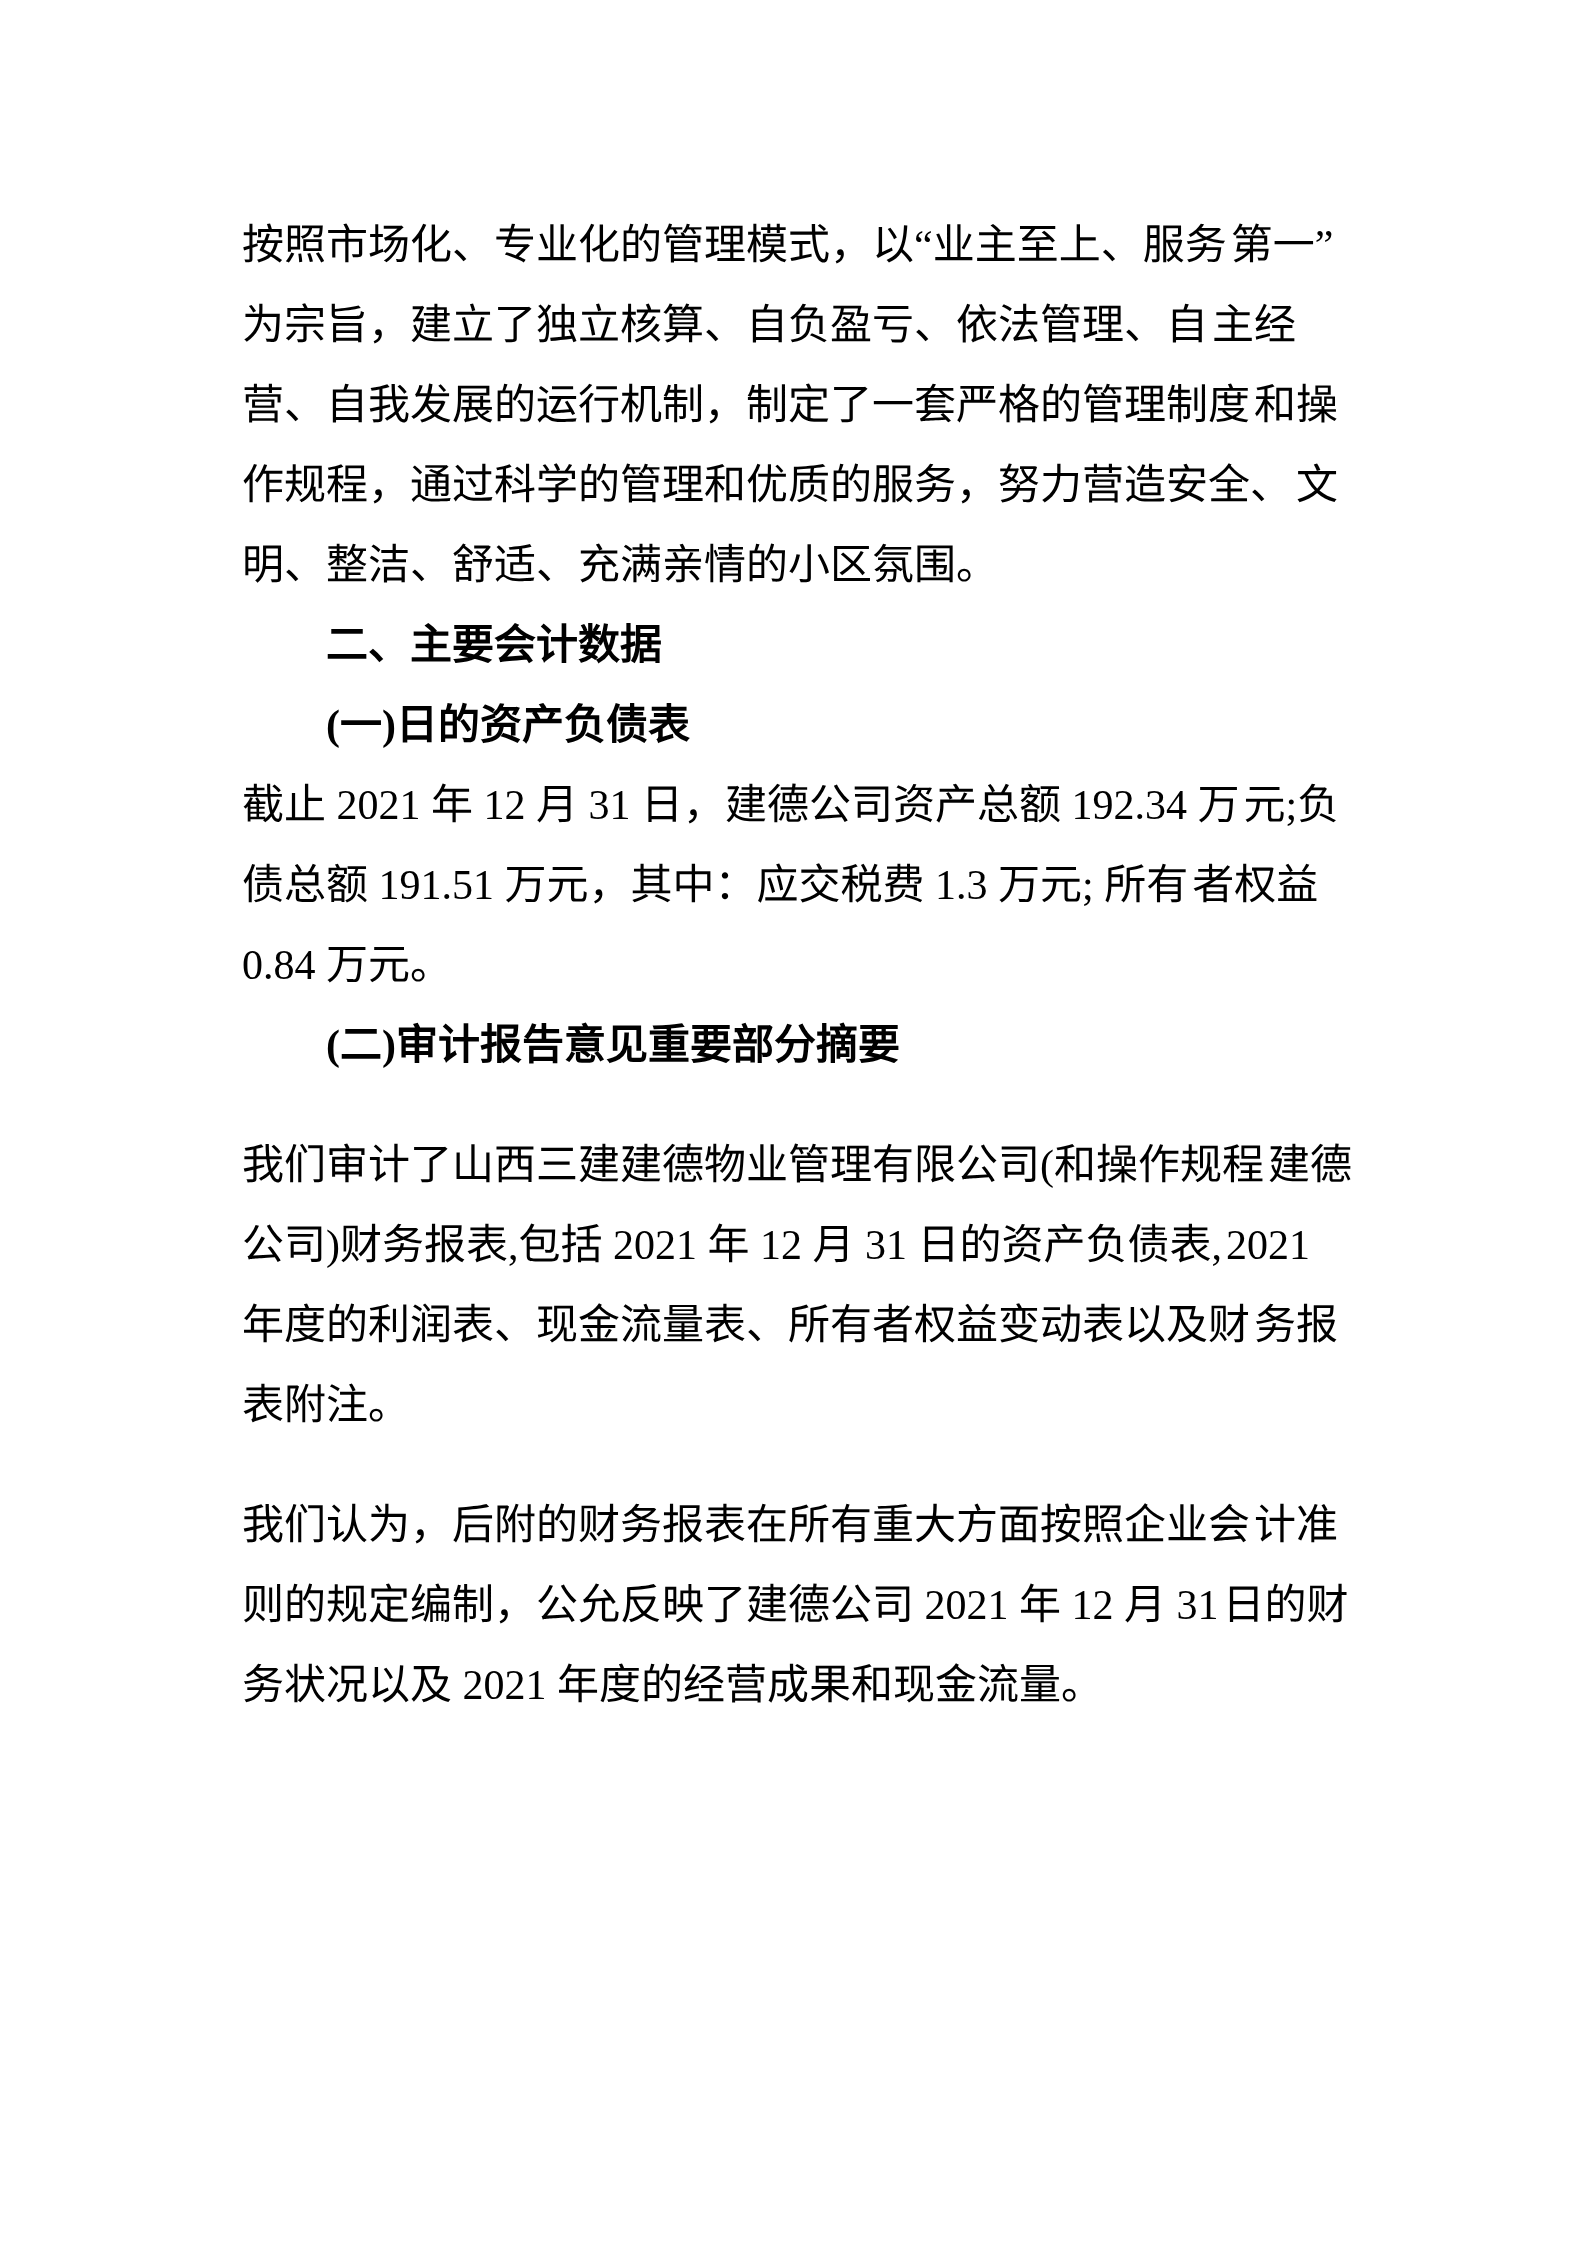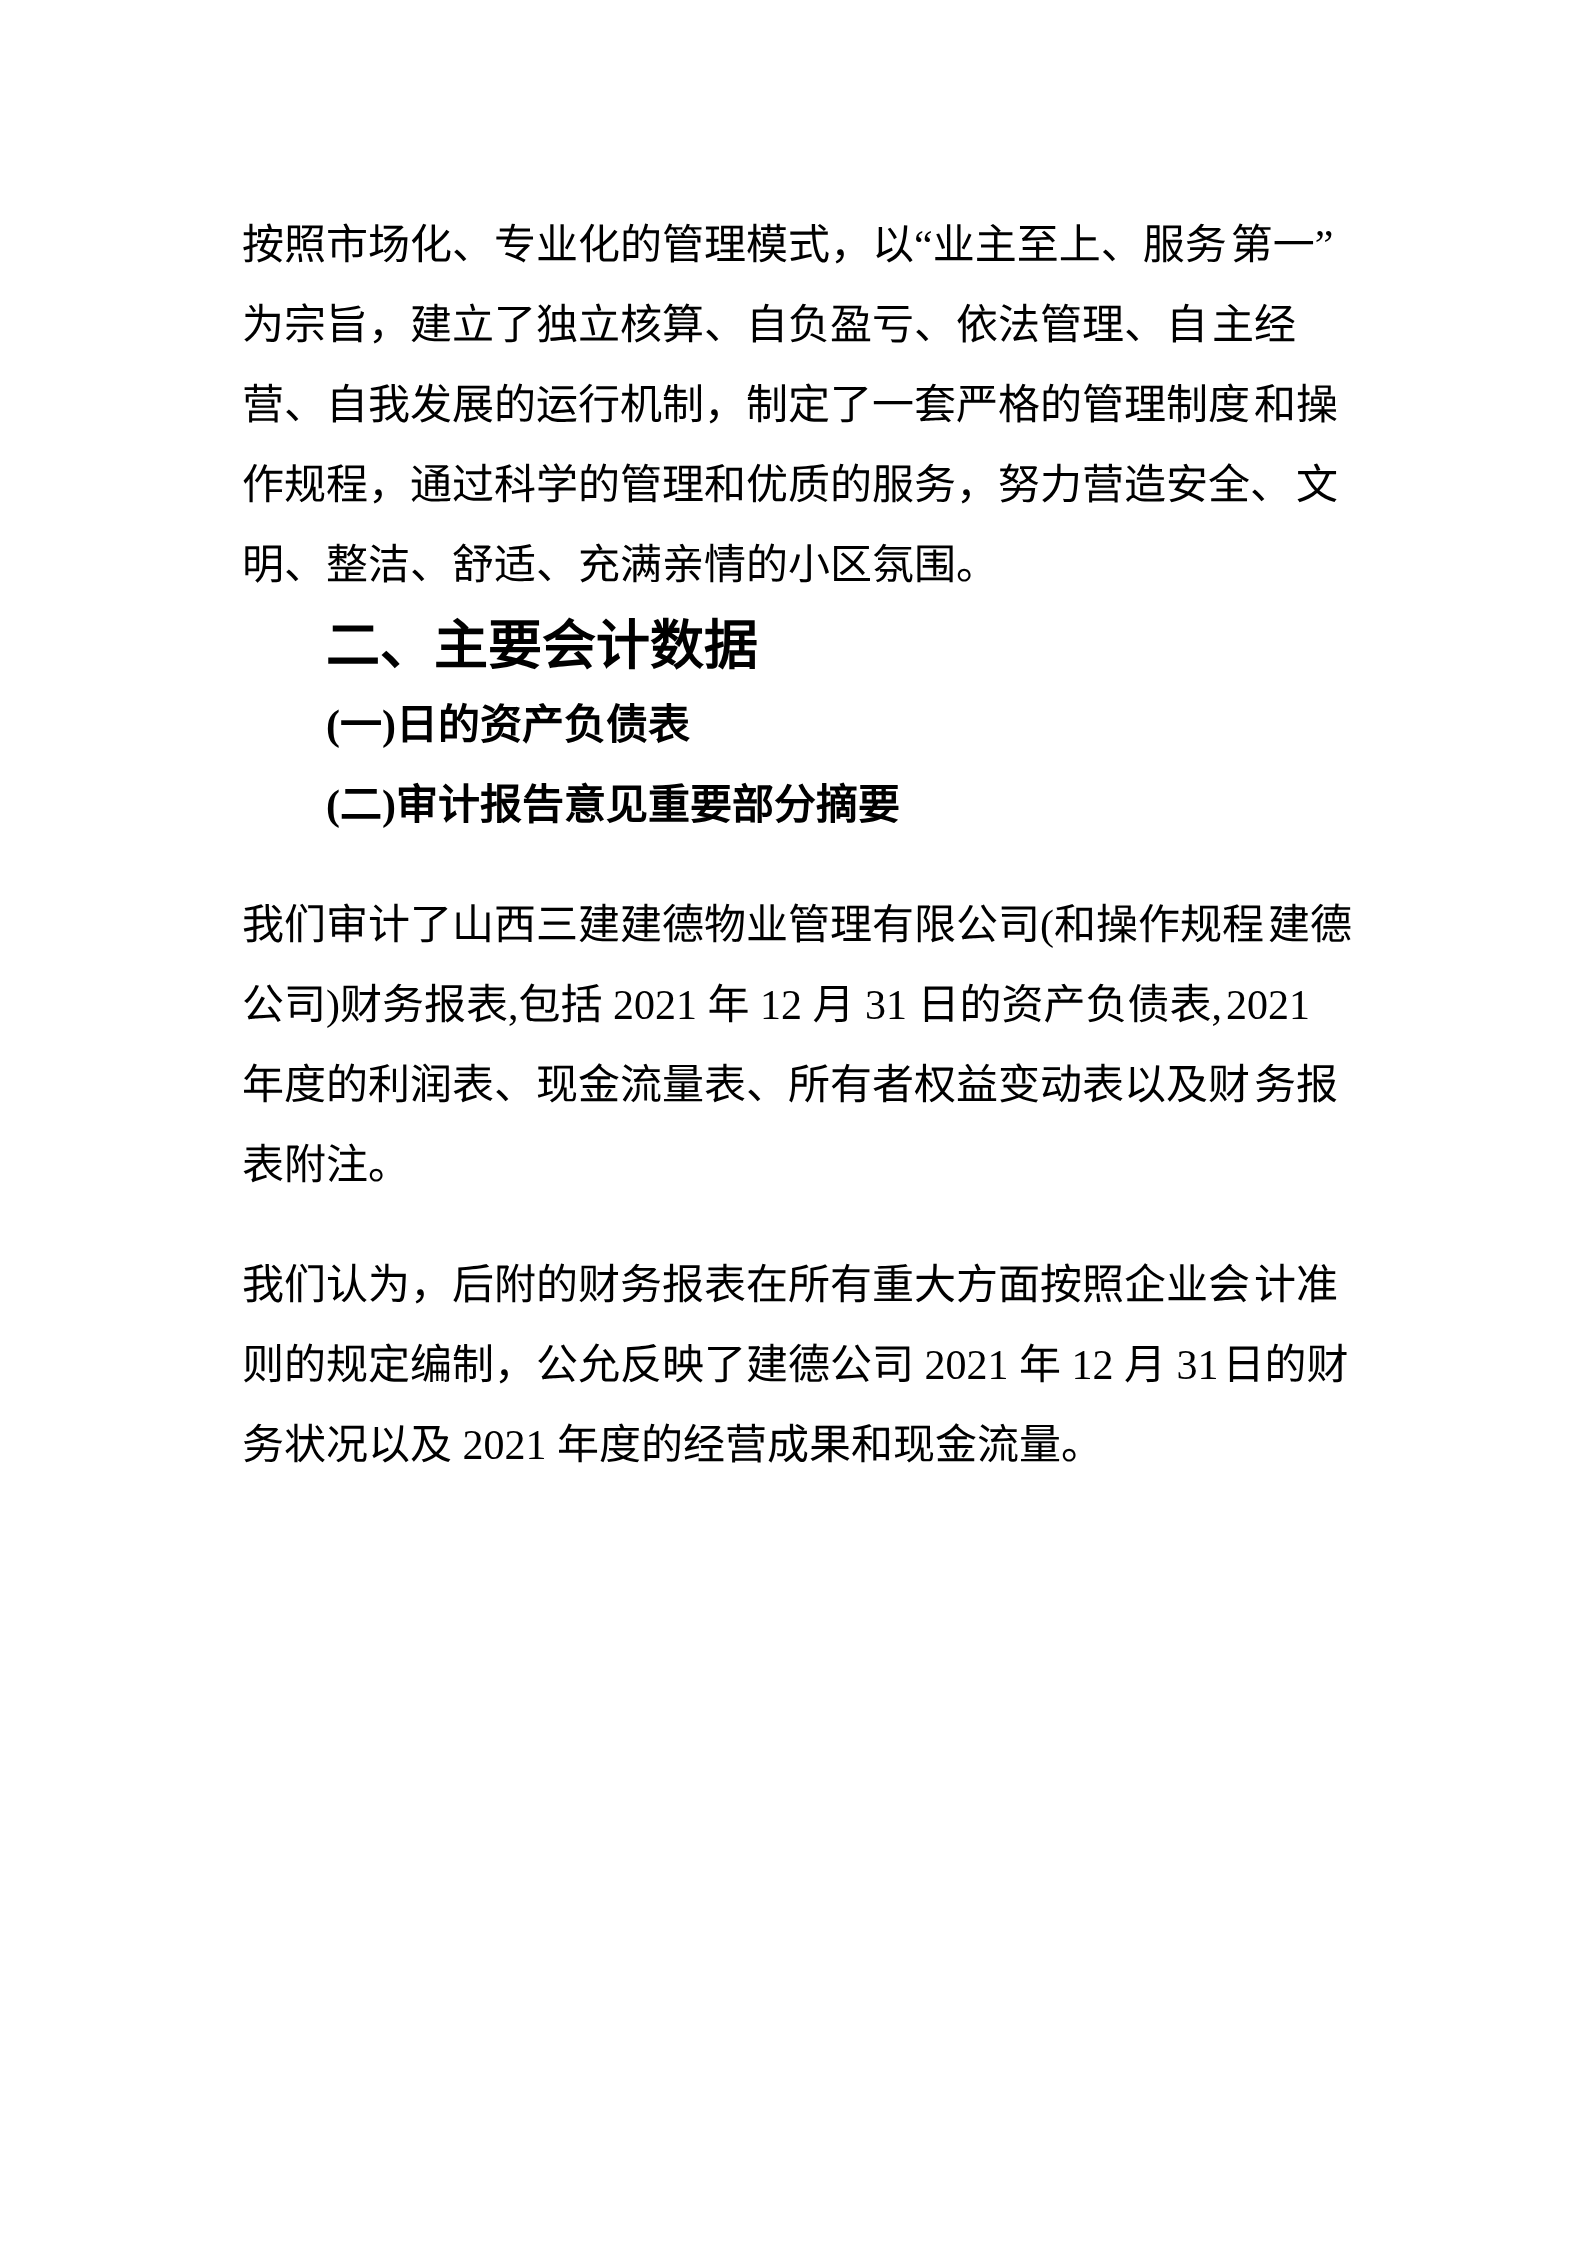--- a/index.html
+++ b/index.html
@@ -28,21 +28,21 @@
     text-align-last: justify;
   }
   .ln.end {
     text-align: left;
     text-align-last: left;
   }
   .ln.ind { text-indent: 84px; }
   .h-hei {
     font-family: "Liberation Sans", "DejaVu Sans", sans-serif;
     font-weight: 700;
-    font-size: 54px;
+    font-size: 42px;
     line-height: 80px;
     height: 80px;
     overflow: hidden;
     margin: 0;
     text-indent: 84px;
     text-align: left;
   }
   .h-hei.flush { text-indent: 0; }
   .h-kai {
     font-family: "Liberation Serif", "DejaVu Serif", serif;
@@ -67,20 +67,25 @@
     <span class="ln">第一”为宗旨，建立了独立核算、自负盈亏、依法管理、自</span>
     <span class="ln">主经营、自我发展的运行机制，制定了一套严格的管理制度</span>
     <span class="ln">和操作规程，通过科学的管理和优质的服务，努力营造安全、</span>
     <span class="ln end">文明、整洁、舒适、充满亲情的小区氛围。</span>
   </p>
 
   <h2 class="h-hei">二、主要会计数据</h2>
 
   <h3 class="h-kai">(一)日的资产负债表</h3>
 
+  <p>
+    <span class="ln ind">截止 2021 年 12 月 31 日，建德公司资产总额 192.34 万</span>
+    <span class="ln">元;负债总额 191.51 万元，其中：应交税费 1.3 万元; 所有</span>
+    <span class="ln end">者权益 0.84 万元。</span>
+  </p>
 
 
   <h3 class="h-kai">(二)审计报告意见重要部分摘要</h3>
 
   <p class="gap">
     <span class="ln ind">我们审计了山西三建建德物业管理有限公司(和操作规程</span>
     <span class="ln">建德公司)财务报表,包括 2021 年 12 月 31 日的资产负债表,</span>
     <span class="ln">2021 年度的利润表、现金流量表、所有者权益变动表以及财</span>
     <span class="ln end">务报表附注。</span>
   </p>

